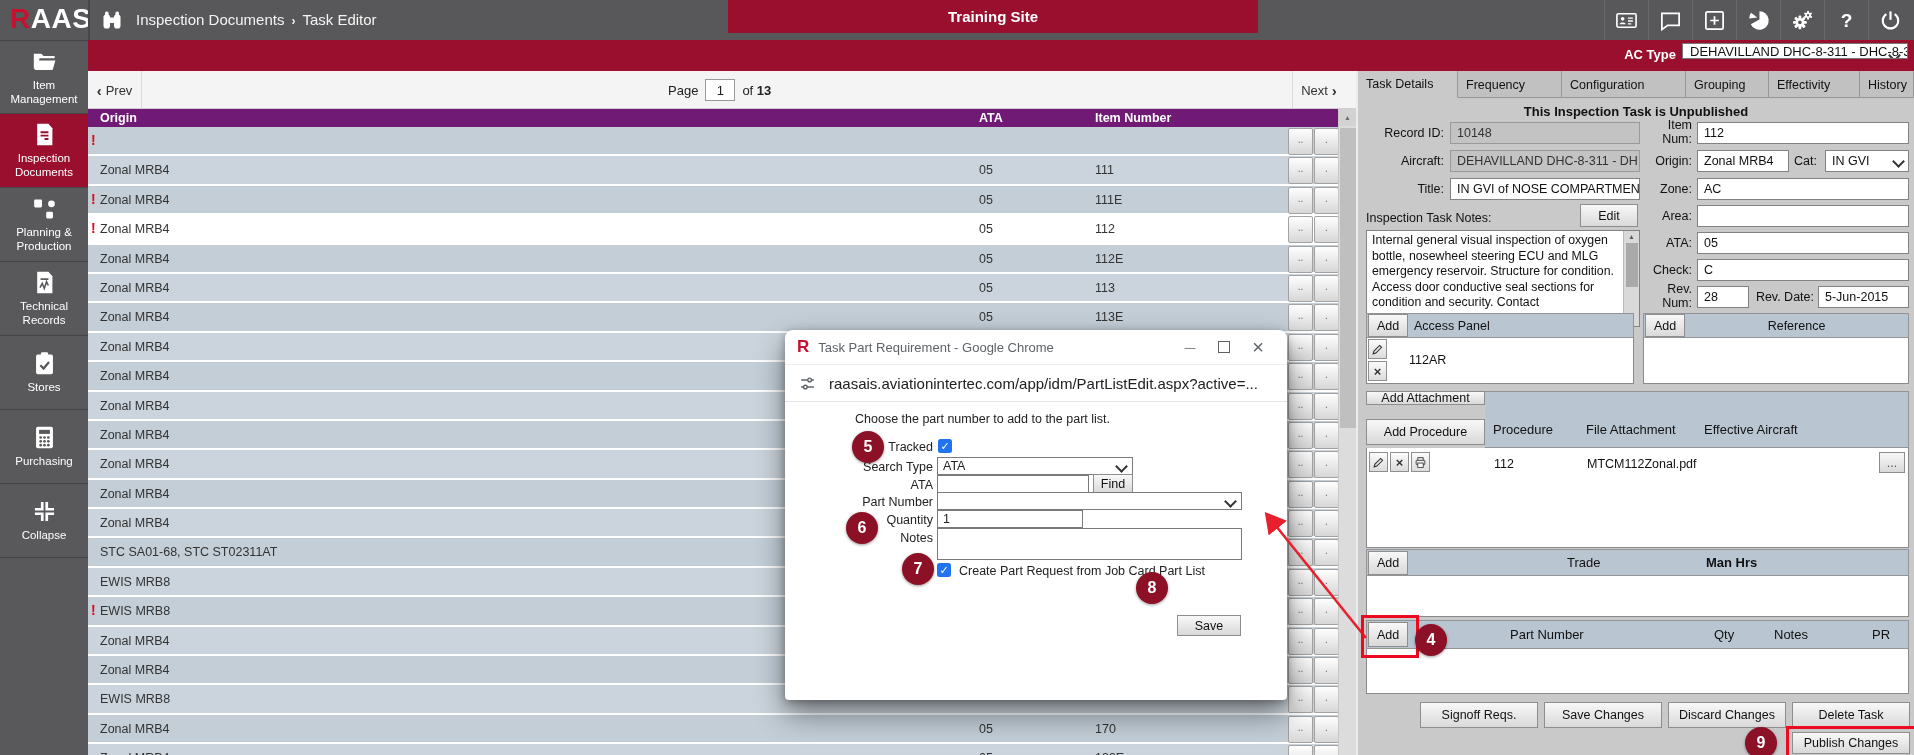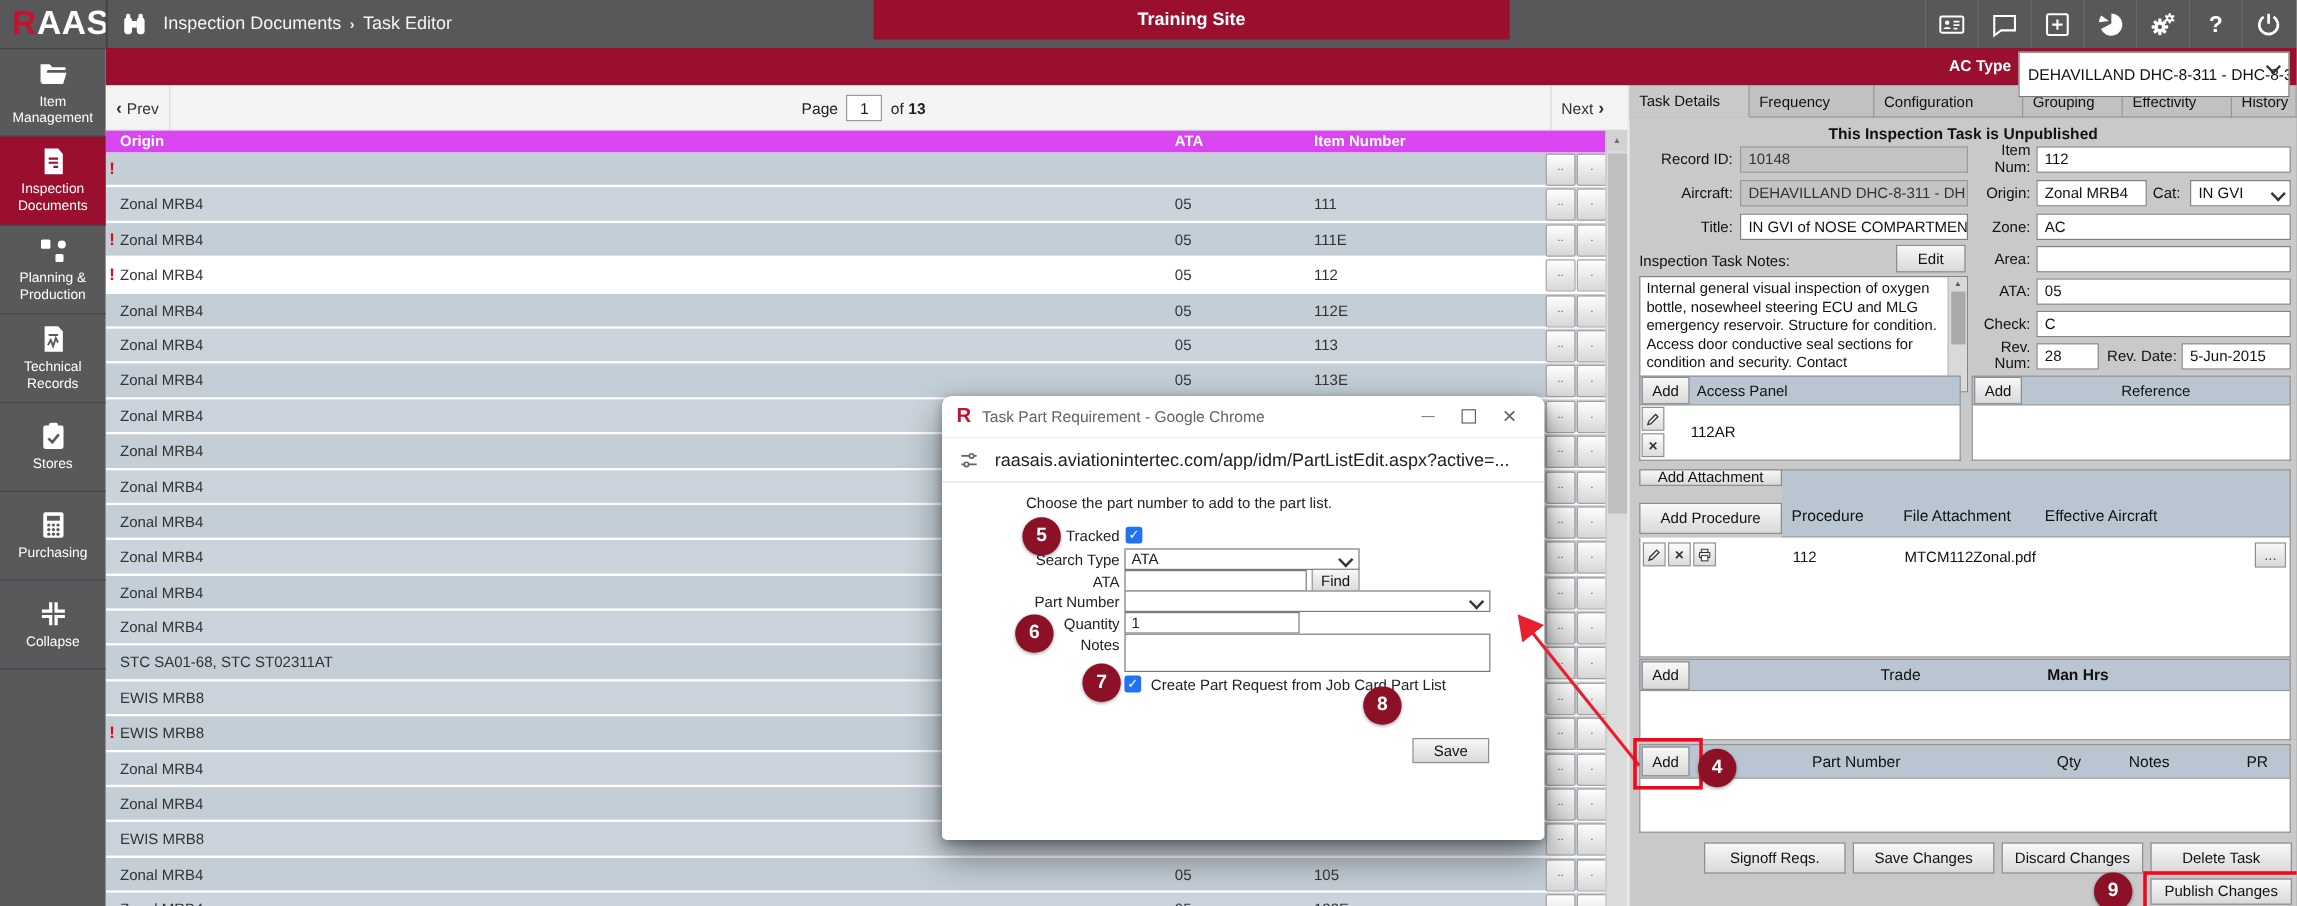--- a/index.html
+++ b/index.html
@@ -14,21 +14,21 @@
   .crumb{position:absolute;left:136px;top:11px;font-size:15px;color:#f4f4f4;white-space:nowrap;}
   .crumb .sep{font-weight:bold;margin:0 7px;font-size:12px;}
   .training{position:absolute;left:728px;top:0;width:530px;height:33px;background:#9a0e2e;color:#fff;
             font-weight:bold;font-size:15px;display:flex;align-items:center;justify-content:center;}
   .top-icons{position:absolute;right:2px;top:0;height:40px;display:flex;}
   .top-icon{width:43px;height:40px;display:flex;align-items:center;justify-content:center;border-left:1px solid #69696b;cursor:pointer;}
   .top-icon svg{width:23px;height:23px;}
   
   .redbar{position:absolute;left:88px;top:40px;width:1826px;height:31px;background:#9a0e2e;z-index:4;}
   .ac-label{position:absolute;left:1592px;top:47px;width:84px;text-align:right;color:#fff;font-weight:bold;font-size:13px;z-index:6;}
-  .ac-select{position:absolute;left:1682px;top:43px;width:226px;height:38px;background:#fff;border:1px solid #777;
+  .ac-select{position:absolute;left:1682px;top:43px;width:226px;height:16px;background:#fff;border:1px solid #777;
              font-size:13px;color:#111;display:flex;align-items:center;padding:0 20px 0 7px;box-sizing:border-box;
              white-space:nowrap;overflow:hidden;z-index:6;cursor:pointer;}
   .chev{width:7px;height:7px;border-right:2px solid #333;border-bottom:2px solid #333;transform:rotate(45deg);
         position:absolute;right:8px;top:7px;}
   
   .sidebar{position:absolute;left:0;top:40px;width:88px;height:715px;background:#59595c;z-index:5;}
   .side-item{position:relative;width:88px;height:74px;box-sizing:border-box;border-bottom:1px solid #454549;
              display:flex;flex-direction:column;align-items:center;justify-content:center;cursor:pointer;padding:3px 1px;}
   .side-item:first-child{border-top:1px solid #454549;}
   .side-item.active{background:#9a0e2e;}
@@ -44,21 +44,21 @@
   .prevbtn{position:absolute;left:0;top:0;width:53px;height:38px;border-right:1px solid #dadada;display:flex;
            align-items:center;justify-content:center;font-size:13px;color:#333;cursor:pointer;gap:4px;text-align:right;}
   .nextbtn{position:absolute;left:1204px;top:0;width:52px;height:38px;border-left:1px solid #dadada;display:flex;
            align-items:center;justify-content:center;font-size:13px;color:#333;cursor:pointer;gap:4px;}
   .chev-l::before{content:"‹";font-weight:bold;font-size:15px;}
   .chev-r::before{content:"›";font-weight:bold;font-size:15px;}
   .pagebox{position:absolute;left:580px;top:8px;display:flex;align-items:center;gap:7px;font-size:13px;color:#222;}
   .pageinput{width:28px;height:20px;border:1px solid #999;background:#fff;text-align:center;font-size:13px;
              display:flex;align-items:center;justify-content:center;}
   .pages-total{font-weight:bold;}
-  .thead{position:absolute;left:0;top:38px;width:1250px;height:18px;background:#d946ef;color:#fff;
+  .thead{position:absolute;left:0;top:38px;width:1250px;height:18px;background:#701a75;color:#fff;
          font-weight:bold;font-size:12.5px;line-height:18px;}
   .th-origin{position:absolute;left:12px;}
   .th-ata{position:absolute;left:891px;}
   .th-item{position:absolute;left:1007px;}
   .rows{position:absolute;left:0;top:56px;width:1250px;height:628px;overflow:hidden;}
   .trow{position:relative;width:1250px;height:29.4px;box-sizing:border-box;border-bottom:2px solid #fff;
         background:#c3ced7;font-size:12.5px;color:#333;cursor:pointer;}
   .trow.alt{background:#cbd4dc;}
   .trow.sel{background:#ffffff;}
   .c-origin{position:absolute;left:12px;top:7px;white-space:nowrap;}
@@ -471,21 +471,21 @@
         <div class="trow alt">
           <span class="c-origin">EWIS MRB8</span>
           <span class="c-ata"></span>
           <span class="c-item"></span>
           <span class="rbtn b1"></span>
           <span class="rbtn b2"></span>
         </div>
         <div class="trow">
           <span class="c-origin">Zonal MRB4</span>
           <span class="c-ata">05</span>
-          <span class="c-item">105</span>
+          <span class="c-item">170</span>
           <span class="rbtn b1"></span>
           <span class="rbtn b2"></span>
         </div>
         <div class="trow alt">
           <span class="c-origin">Zonal MRB4</span>
           <span class="c-ata">05</span>
           <span class="c-item">133E</span>
           <span class="rbtn b1"></span>
           <span class="rbtn b2"></span>
         </div>

